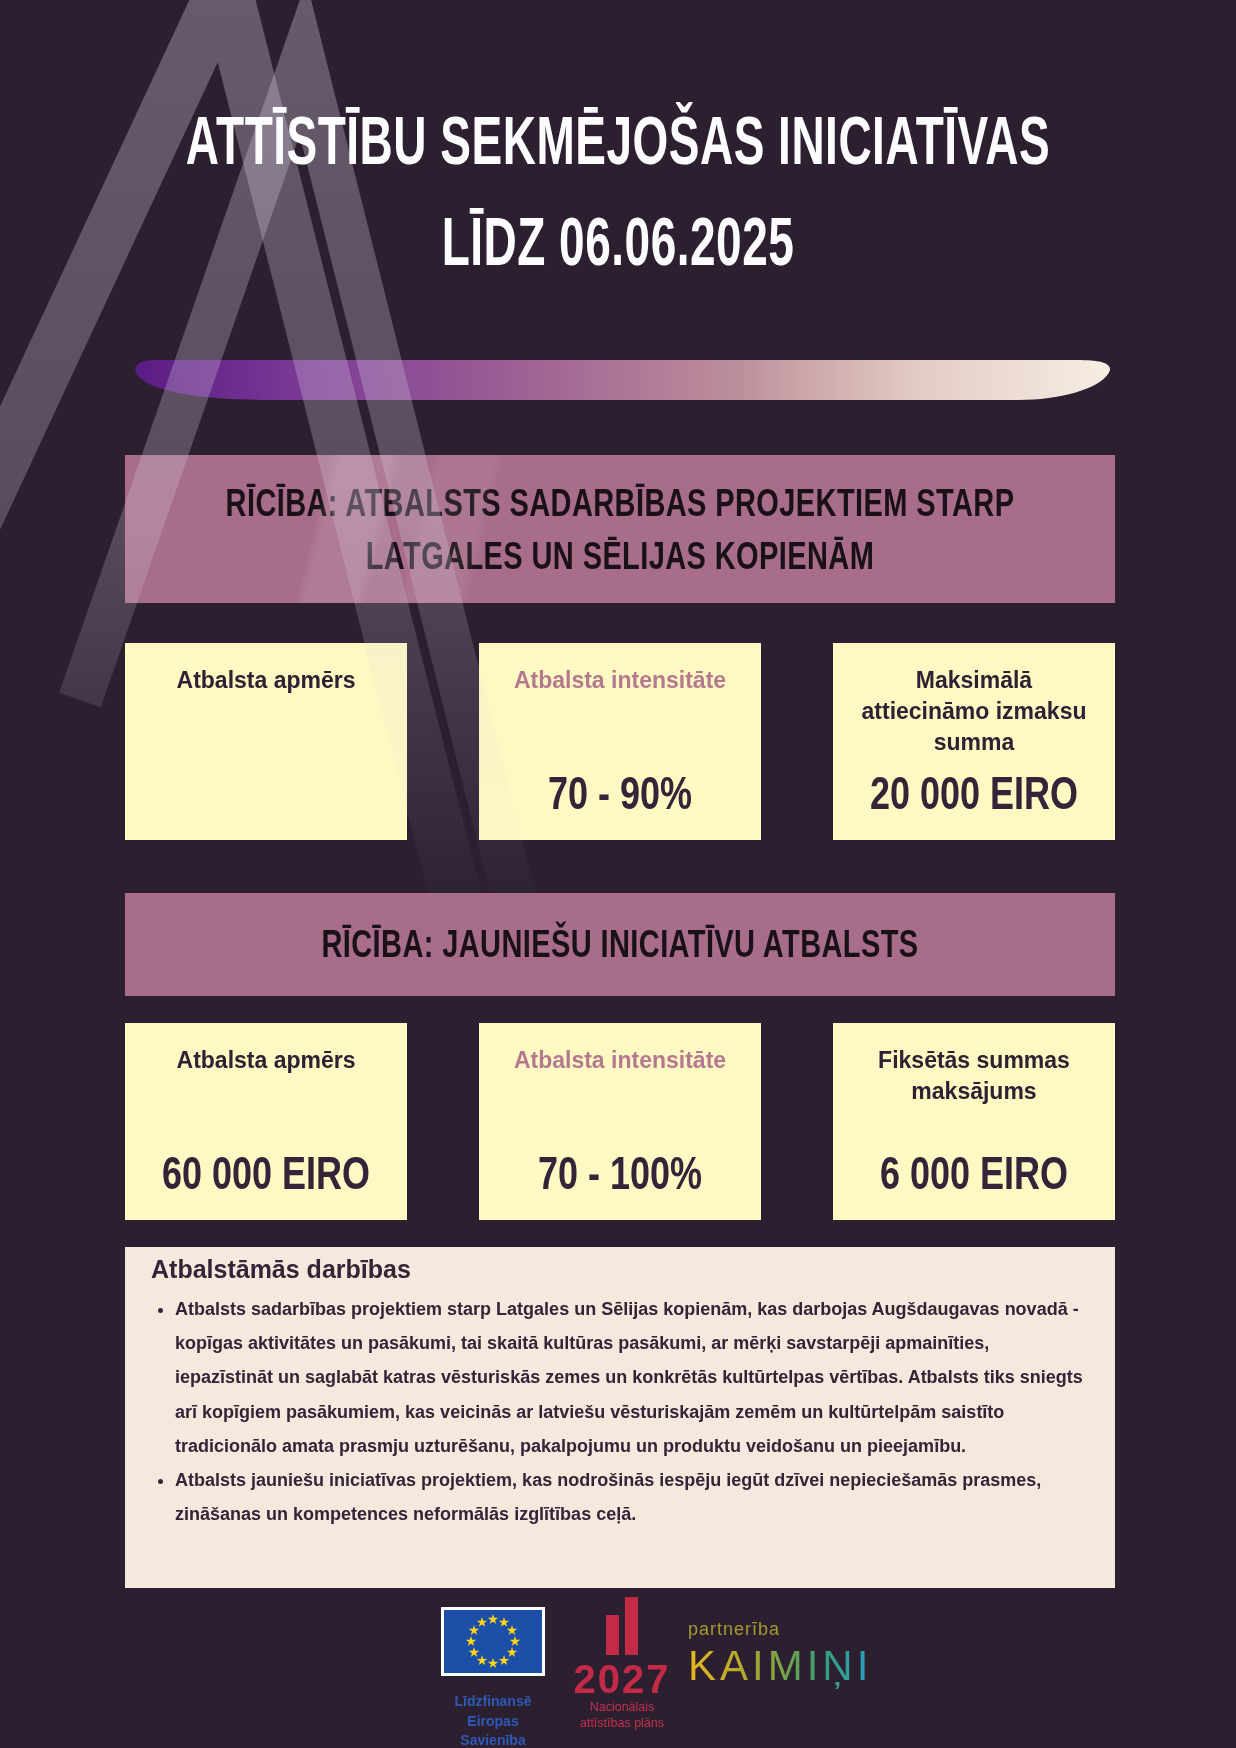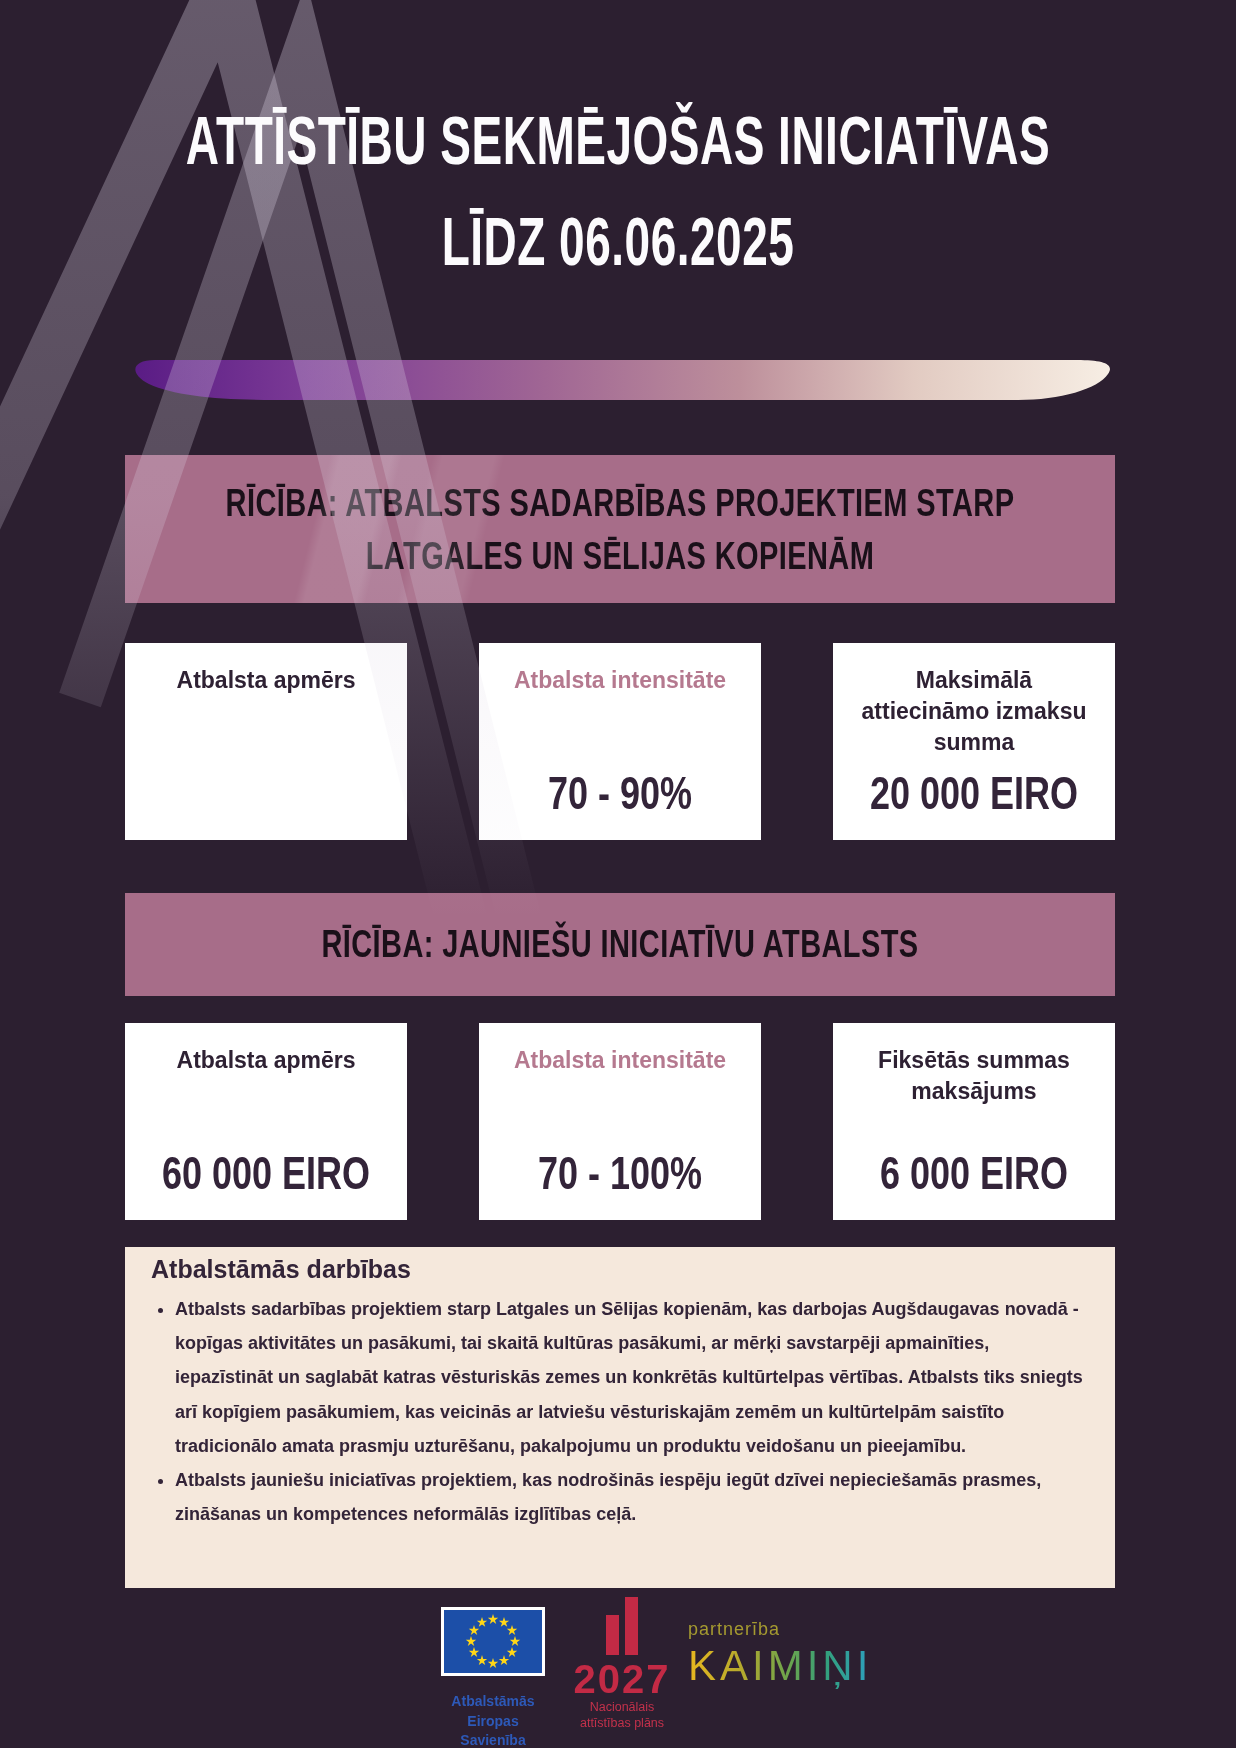--- a/index.html
+++ b/index.html
@@ -34,21 +34,21 @@
   .banner-1::after { 
     content:""; position:absolute; inset:0;
     background:linear-gradient(104deg, transparent 20%, rgba(255,255,255,.10) 21%, rgba(255,255,255,.10) 26%, transparent 27%, transparent 30%, rgba(255,255,255,.07) 31%, rgba(255,255,255,.07) 36%, transparent 37%);
     pointer-events:none;
   }
   
   .cards { position:absolute; left:125px; width:990px; height:197px; display:flex; gap:72px; z-index:1; }
   .row-1 { top:643px; }
   .row-2 { top:1023px; }
   .card {
-    flex:1 1 0; background:#ffffff; box-sizing:border-box; padding:22px 16px 26px;
+    flex:1 1 0; background:#fef9c3; box-sizing:border-box; padding:22px 16px 26px;
     display:flex; flex-direction:column; justify-content:space-between; align-items:center; text-align:center;
   }
   .card-label { font-size:23px; font-weight:700; color:#2e2133; line-height:1.35; }
   .card-label.accent { color:#b5798f; }
   .card-value { display:inline-block; font-size:36px; font-weight:700; color:#332439; transform:scaleY(1.3); white-space:nowrap; }
   
   .panel {
     position:absolute; left:125px; top:1247px; width:990px; height:341px; z-index:1;
     background:#f5e8dc; box-sizing:border-box; padding:8px 30px 18px 26px; color:#332438;
   }
@@ -164,21 +164,21 @@
         <use href="#star" x="71" y="45.5"></use>
           <use href="#star" x="63" y="53.6"></use>
         <use href="#star" x="52" y="56.5"></use>
           <use href="#star" x="41" y="53.6"></use>
         <use href="#star" x="33" y="45.5"></use>
           <use href="#star" x="30" y="34.5"></use>
         <use href="#star" x="33" y="23.5"></use>
           <use href="#star" x="41" y="15.4"></use>
       </svg>
       <div class="eu-caption">
-        <div>Atbalstāmās</div>
+        <div>Līdzfinansē</div>
         <div>Eiropas Savienība</div>
       </div>
     </div>
 
     <div class="nap">
       <div class="nap-bars">
           <i class="b1"></i>
           <i class="b2"></i>
         </div>
       <div class="nap-year">2027</div>

